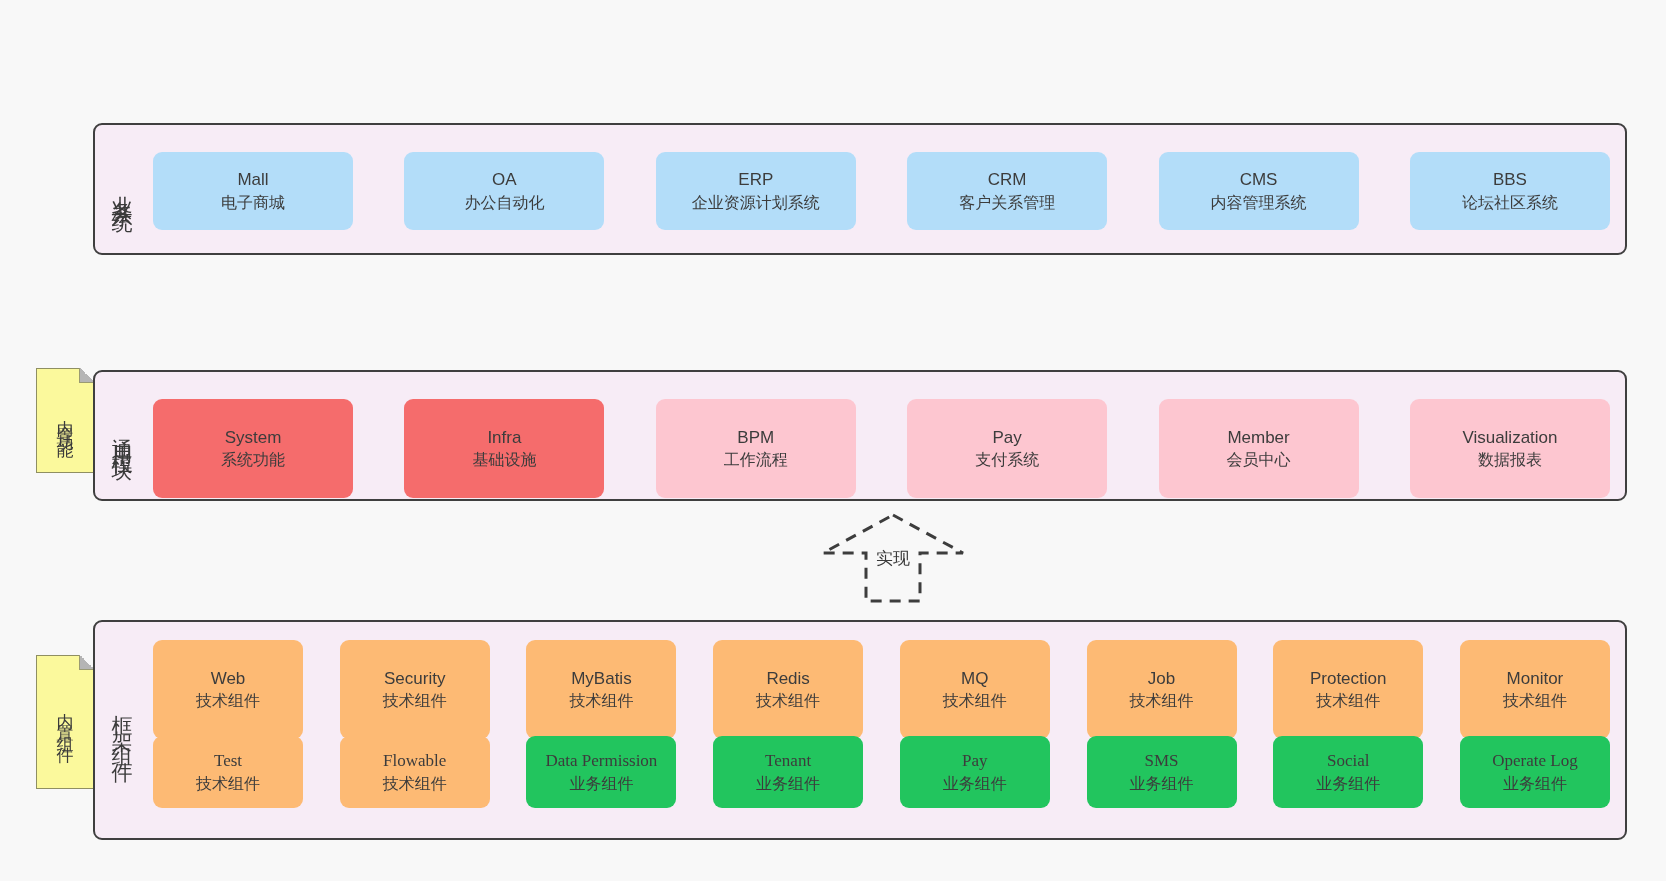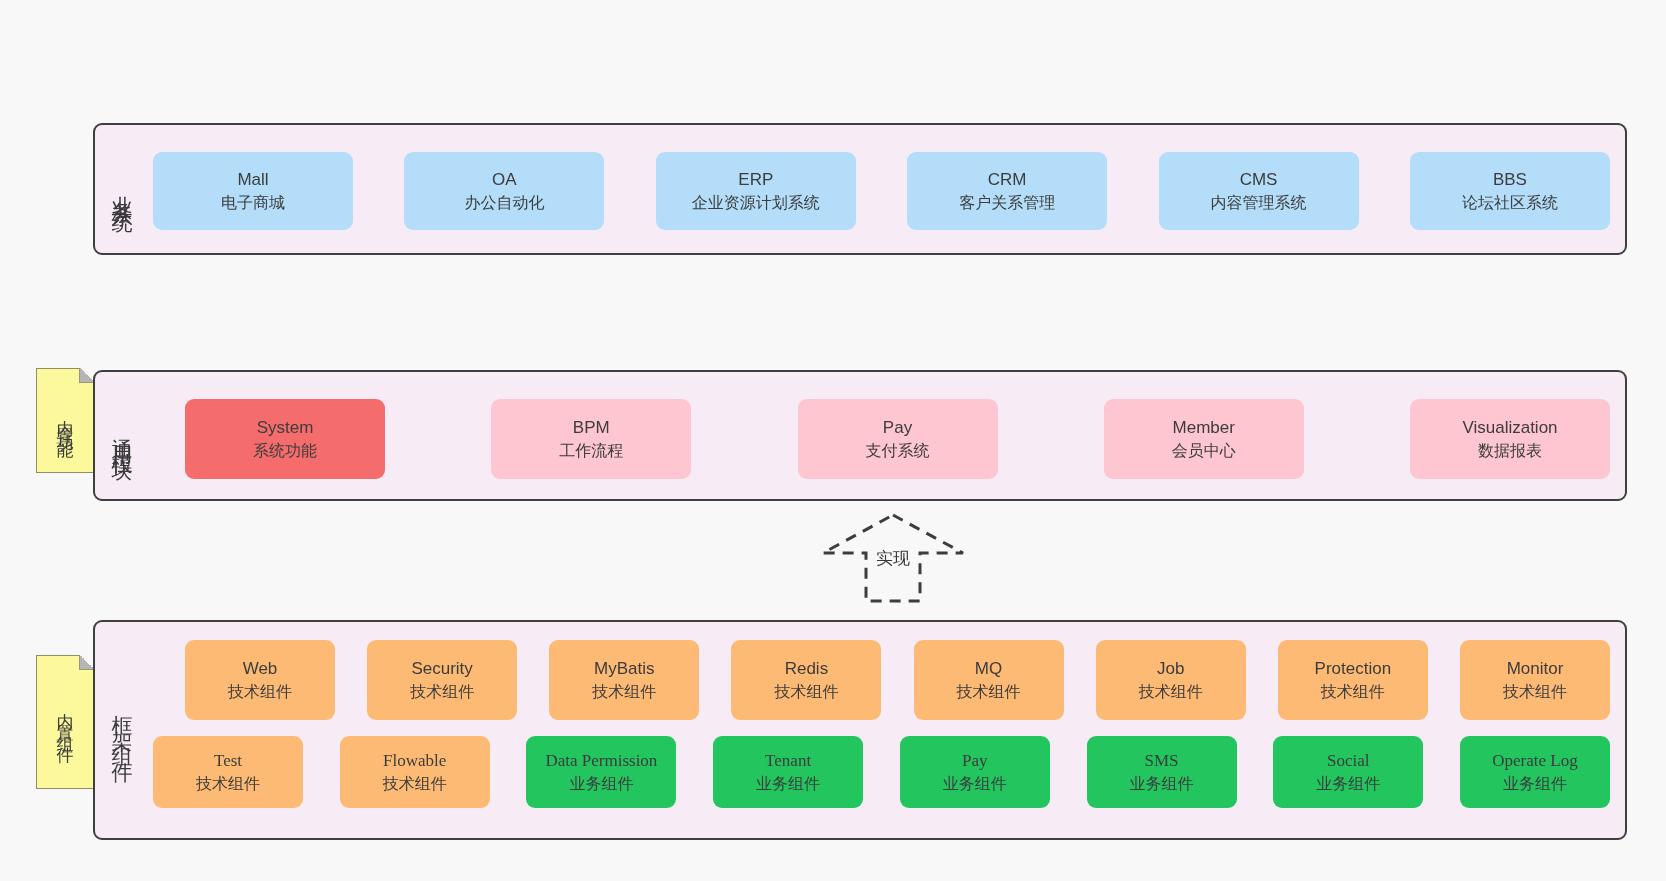--- a/index.html
+++ b/index.html
@@ -40,21 +40,21 @@
   .row-c1 { top:18px; }
   .row-c2 { top:114px; }
 
   .box {
     display:flex; flex-direction:column; align-items:center; justify-content:center;
     border-radius:9px; text-align:center; line-height:1.32; padding:4px 6px;
   }
   .box-w200 { width:200px; }
   .box-w150 { width:150px; }
   .box-h78 { height:78px; }
-  .box-h80 { height:80px;margin-left:32px; }
+  .box-h80 { height:99px; }
   .box-h88 { height:72px;font-family:Liberation Serif, serif; }
   .box-title    { font-size:17px; }
   .box-subtitle { font-size:16px; }
 
   .blue        { background:#b3ddf9; }
   .red         { background:#f56c6c; }
   .pink        { background:#fdc6d0; }
   .green-dark  { background:#fdba74; }
   .green-light { background:#22c55e; }
 
@@ -134,20 +134,24 @@
   </div>
 
 
   <div class="band band-modules">
     <div class="band-label">通用模块</div>
     <div class="boxes-row row-m1">
       <div class="box red box-w200 box-h80">
         <div class="box-title">System</div>
         <div class="box-subtitle">系统功能</div>
       </div>
+      <div class="box red box-w200 box-h80">
+        <div class="box-title">Infra</div>
+        <div class="box-subtitle">基础设施</div>
+      </div>
       <div class="box pink box-w200 box-h80">
         <div class="box-title">BPM</div>
         <div class="box-subtitle">工作流程</div>
       </div>
       <div class="box pink box-w200 box-h80">
         <div class="box-title">Pay</div>
         <div class="box-subtitle">支付系统</div>
       </div>
       <div class="box pink box-w200 box-h80">
         <div class="box-title">Member</div>

